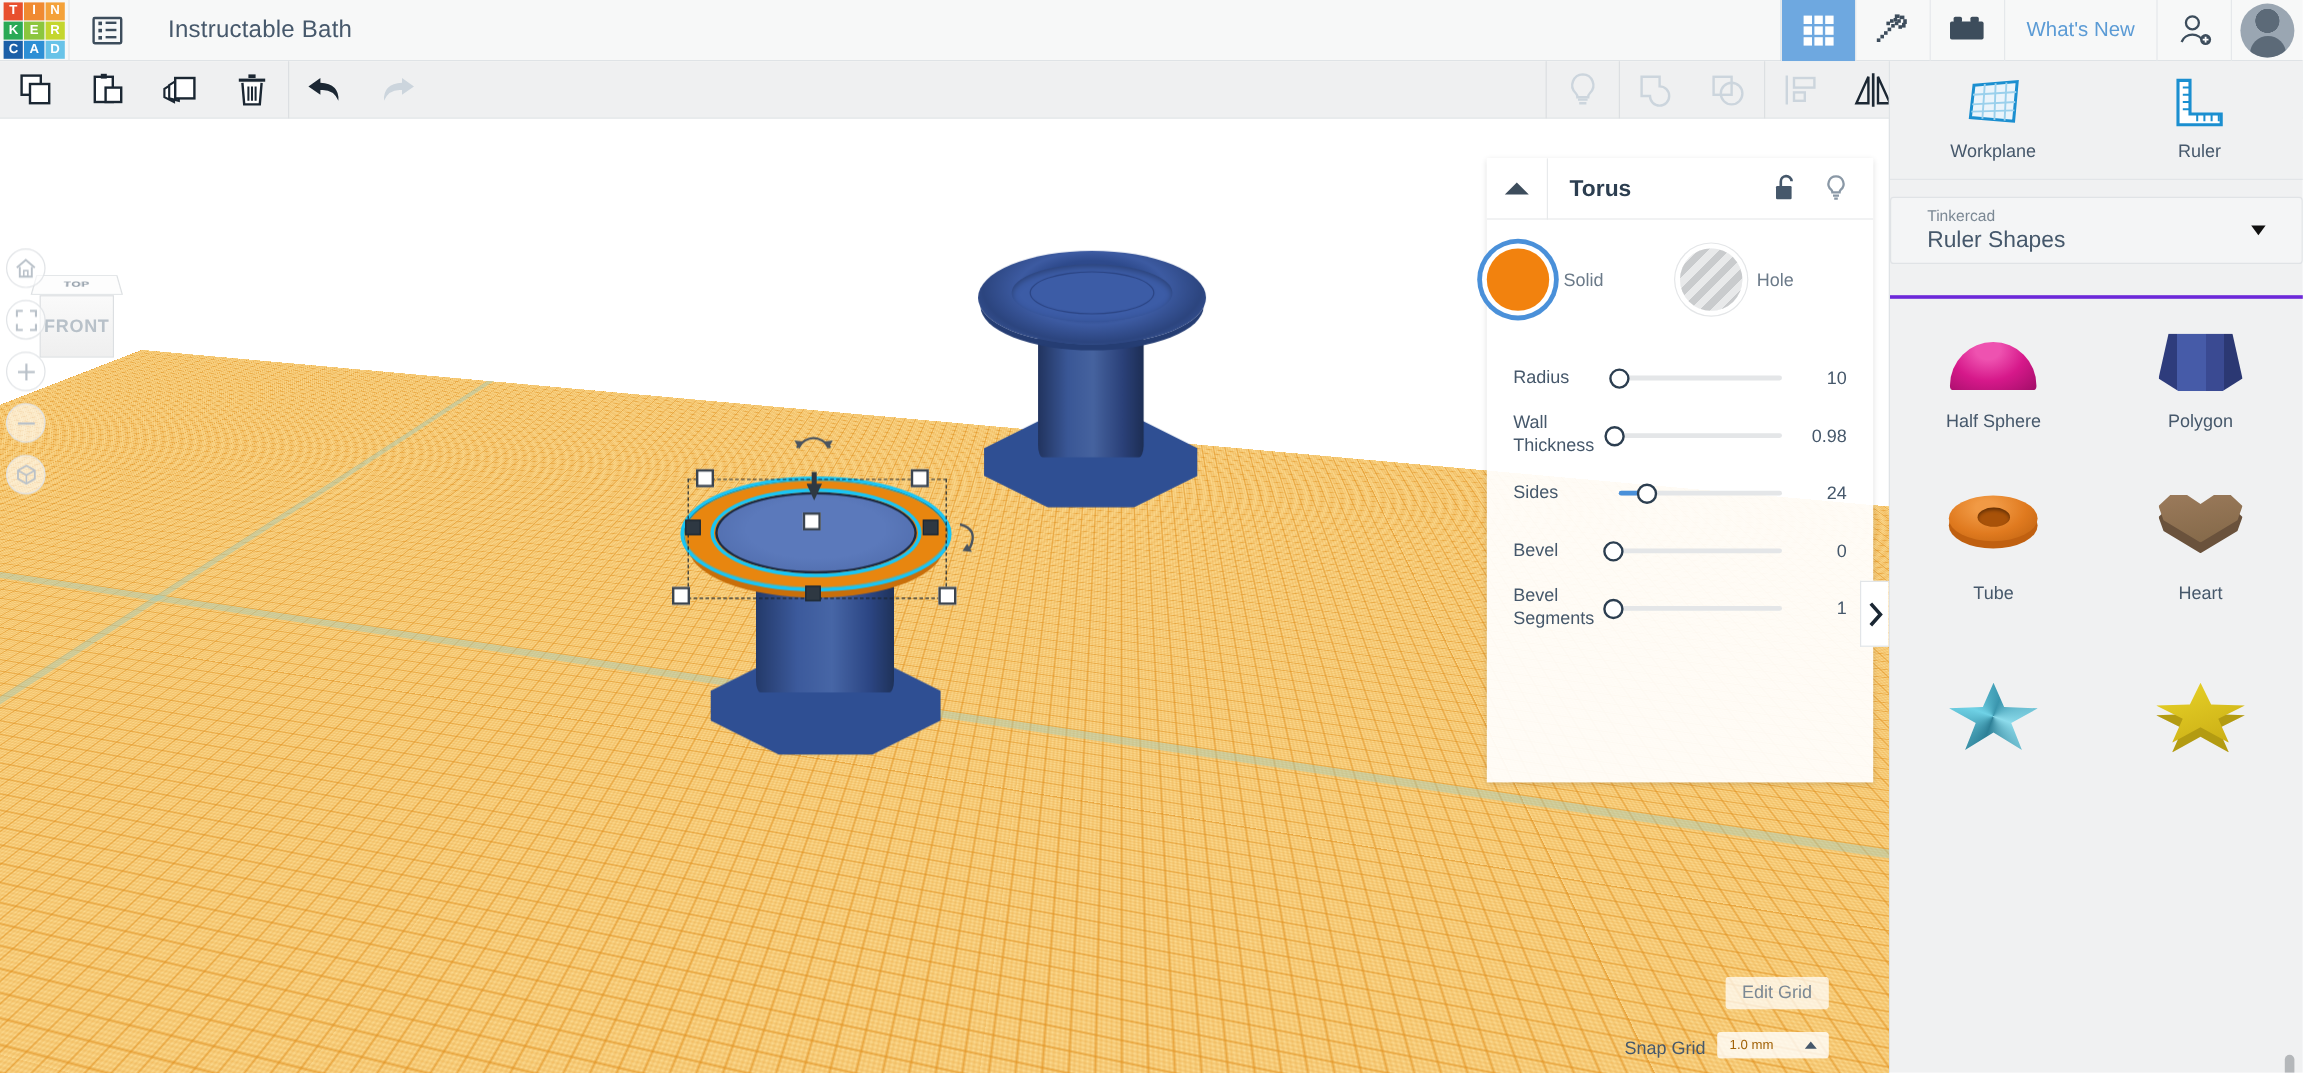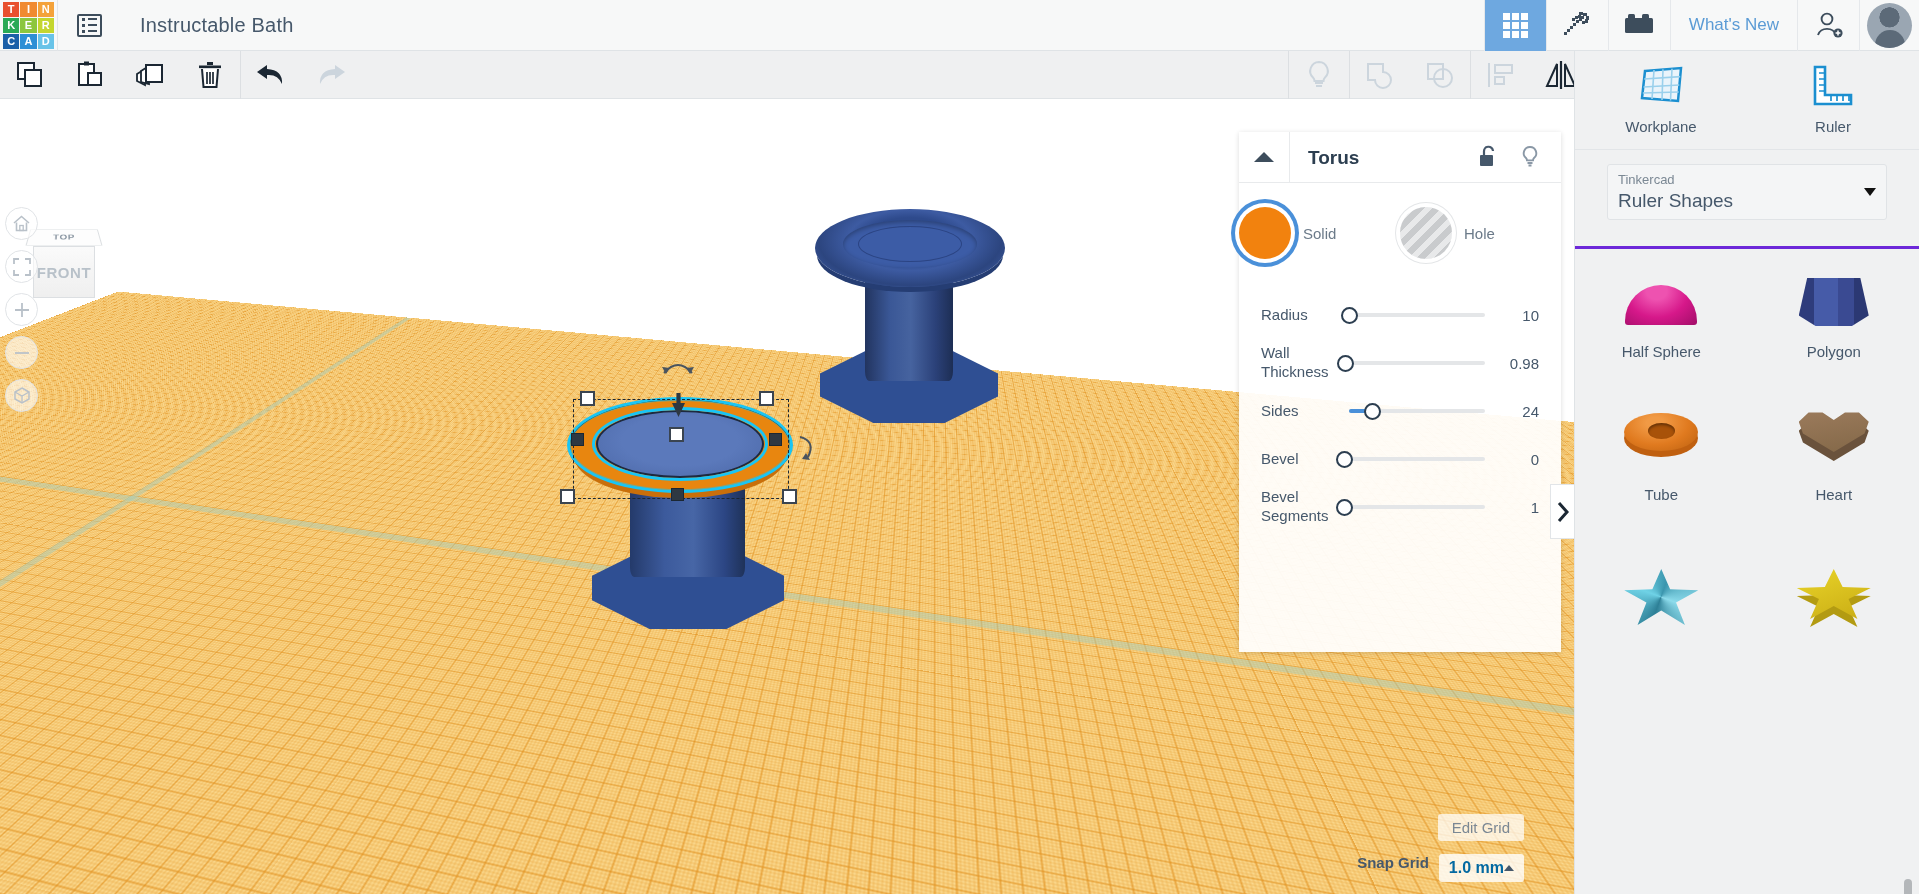--- a/index.html
+++ b/index.html
@@ -171,26 +171,26 @@
   }
 
   
   .edit-grid-btn {
     position: absolute; right: 50px; bottom: 53px;
     padding: 5px 14px; font-size: 15px; color: #7b8894;
     background: rgba(255,255,255,.72); border-radius: 3px; cursor: pointer;
   }
   .snap-row {
     position: absolute; right: 50px; bottom: 12px;
-    display: flex; align-items: flex-start; gap: 10px; font-weight: bold;
+    display: flex; align-items: flex-end; gap: 10px;
   }
   .snap-label { font-size: 15px; color: #46586b; }
   .snap-sel {
-    display: flex; align-items: center; gap: 0;
-    padding: 5px 10px; font-size: 16px; color: #0369a1;
+    display: flex; align-items: center; gap: 26px;
+    padding: 5px 10px; font-size: 11px; color: #a16207;
     background: rgba(255,255,255,.8); border-radius: 3px; cursor: pointer;
   }
   .caret-up { width: 0; height: 0; border-left: 5px solid transparent; border-right: 5px solid transparent; border-bottom: 6px solid #46586b; }
   .caret-dn { width: 0; height: 0; border-left: 6px solid transparent; border-right: 6px solid transparent; border-top: 8px solid #111; }
 
   .panel-toggle {
     position: absolute; right: 0; top: 385px; width: 24px; height: 55px;
     background: #fff; border: 1px solid #e2e5e8; border-right: none;
     display: flex; align-items: center; justify-content: center;
     font-size: 22px; color: #1b2733; cursor: pointer; z-index: 25;
@@ -238,21 +238,21 @@
   
   .rightbar {
     position: absolute; left: 1574px; top: 51px; width: 345px; height: 843px;
     background: #f0f1f2; border-left: 1px solid #dfe3e6;
   }
   .rb-tools { display: flex; height: 99px; background: #f0f1f2; border-bottom: 1px solid #e2e5e8; }
   .rb-tool { width: 50%; display: flex; flex-direction: column; align-items: center; justify-content: center; gap: 9px; cursor: pointer; }
   .rb-tool-label { font-size: 15px; color: #46586b; }
 
   .rb-dropdown {
-    margin: 14px 32px; padding: 8px 10px; height: 56px;
+    margin: 14px 0; padding: 8px 30px; height: 56px;
     background: #f4f5f6; border: 1px solid #e0e3e6; border-radius: 3px;
     display: flex; align-items: center; cursor: pointer; gap: 32px;
   }
   .rb-dd-text { flex: 1; }
   .rb-dd-sub { font-size: 13px; color: #7b8894; line-height: 1.4; }
   .rb-dd-main { font-size: 19px; color: #46586b; line-height: 1.25; }
 
   .shapes-scroll {
     position: absolute; left: 0; top: 195px; width: 345px; height: 648px;
     border-top: 3px solid #6d28d9; overflow: hidden;

